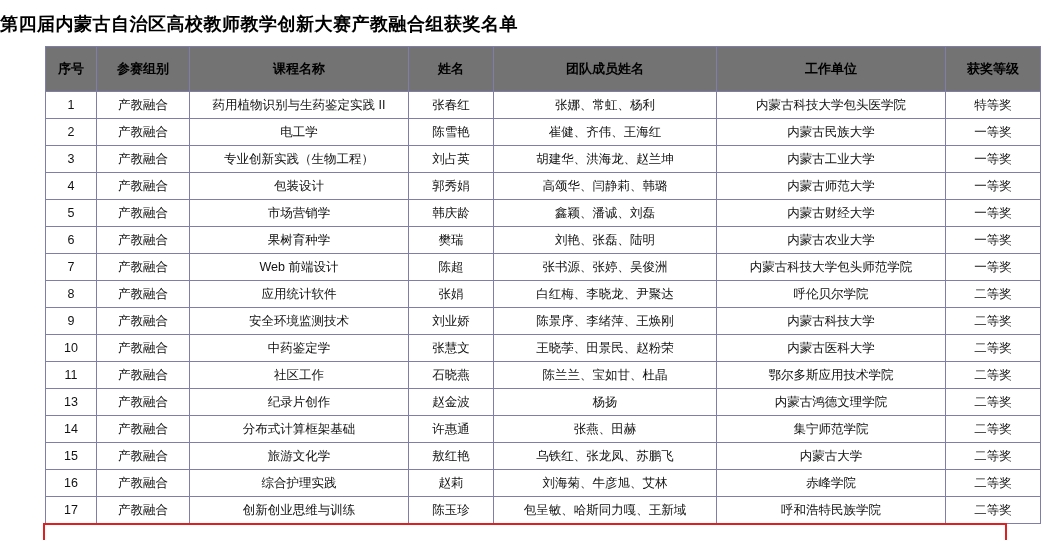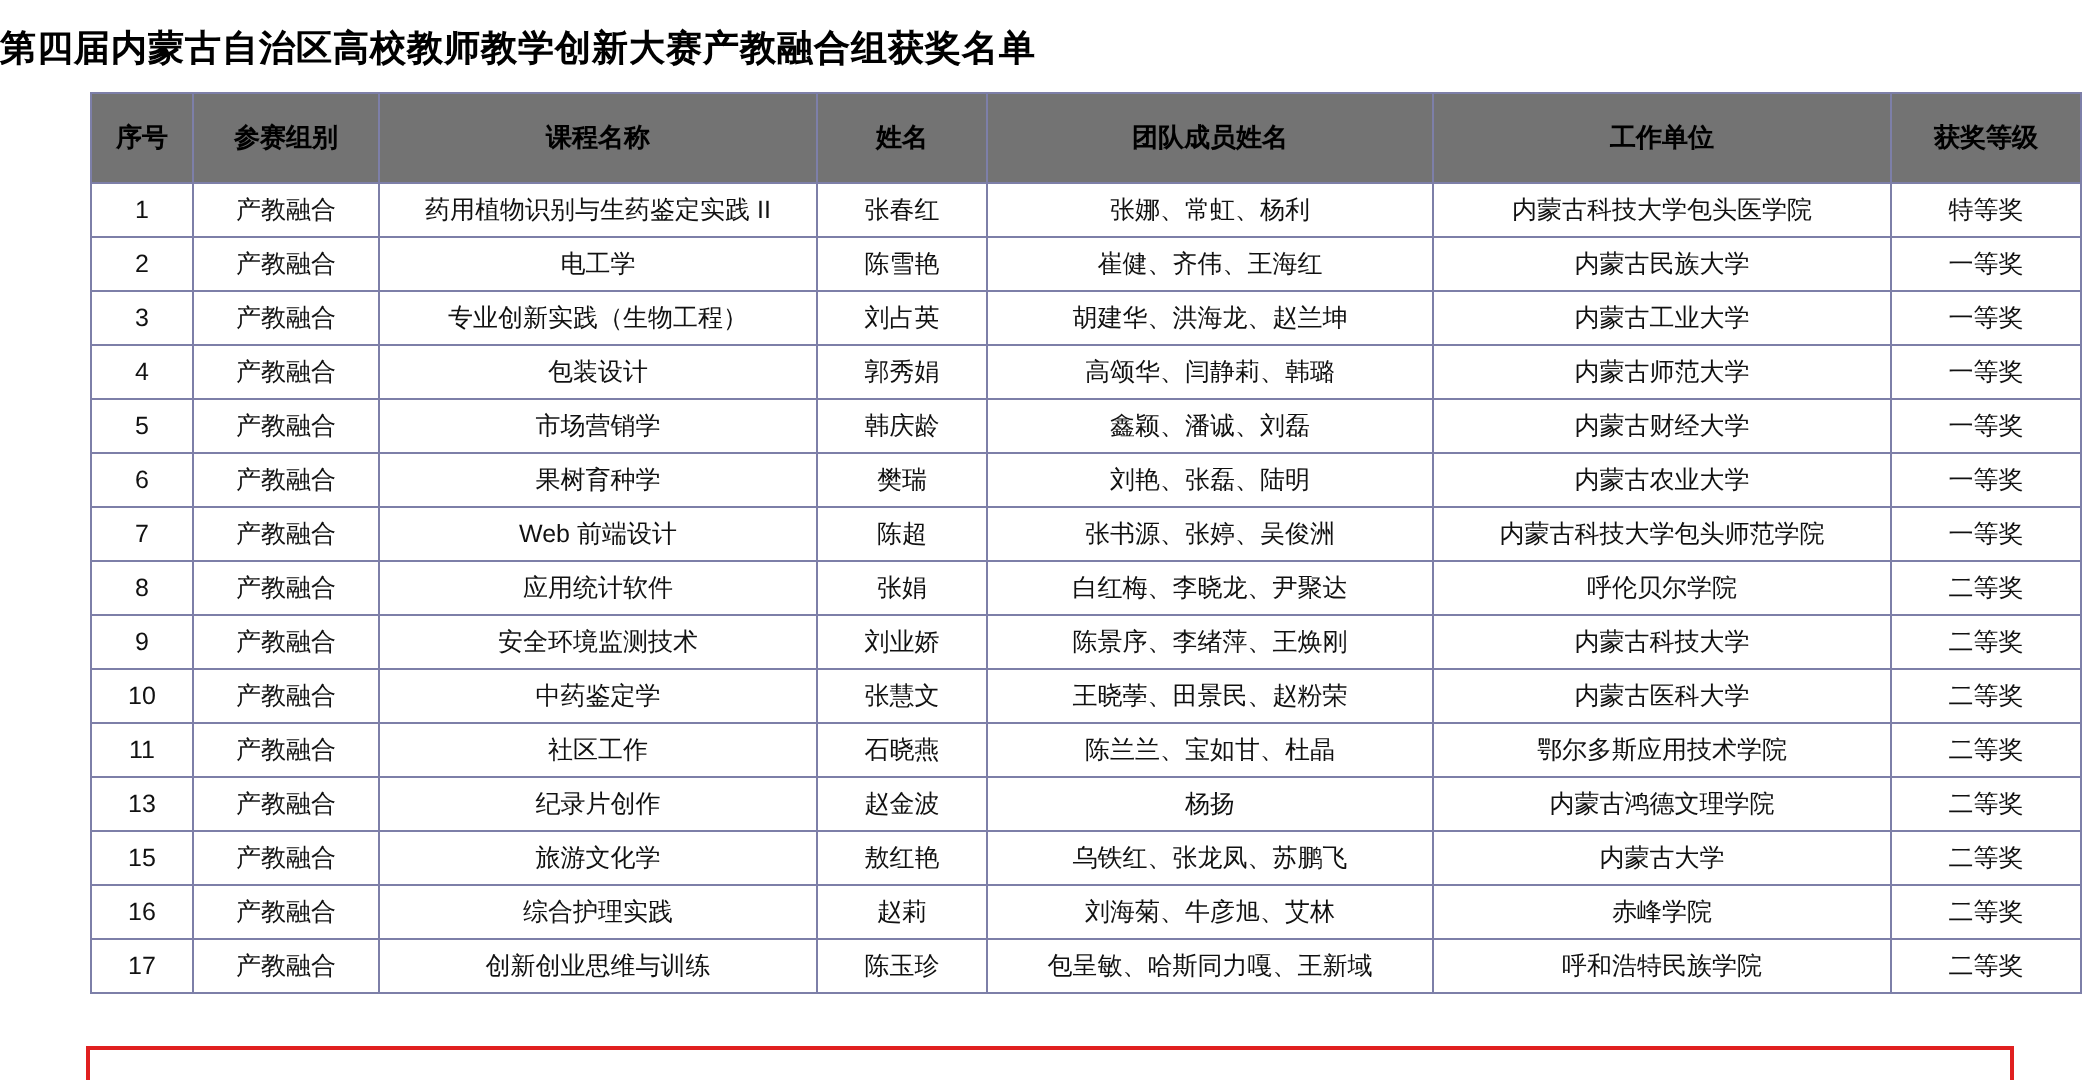--- a/index.html
+++ b/index.html
@@ -205,20 +205,29 @@
           <tr>
             <td class="col-idx">13</td>
             <td class="col-group">产教融合</td>
             <td class="col-course">纪录片创作</td>
             <td class="col-name">赵金波</td>
             <td class="col-team">杨扬</td>
             <td class="col-org">内蒙古鸿德文理学院</td>
             <td class="col-level">二等奖</td>
           </tr>
           <tr>
+            <td class="col-idx">14</td>
+            <td class="col-group">产教融合</td>
+            <td class="col-course">分布式计算框架基础</td>
+            <td class="col-name">许惠通</td>
+            <td class="col-team">张燕、田赫</td>
+            <td class="col-org">集宁师范学院</td>
+            <td class="col-level">二等奖</td>
+          </tr>
+          <tr>
             <td class="col-idx">15</td>
             <td class="col-group">产教融合</td>
             <td class="col-course">旅游文化学</td>
             <td class="col-name">敖红艳</td>
             <td class="col-team">乌铁红、张龙凤、苏鹏飞</td>
             <td class="col-org">内蒙古大学</td>
             <td class="col-level">二等奖</td>
           </tr>
           <tr>
             <td class="col-idx">16</td>

